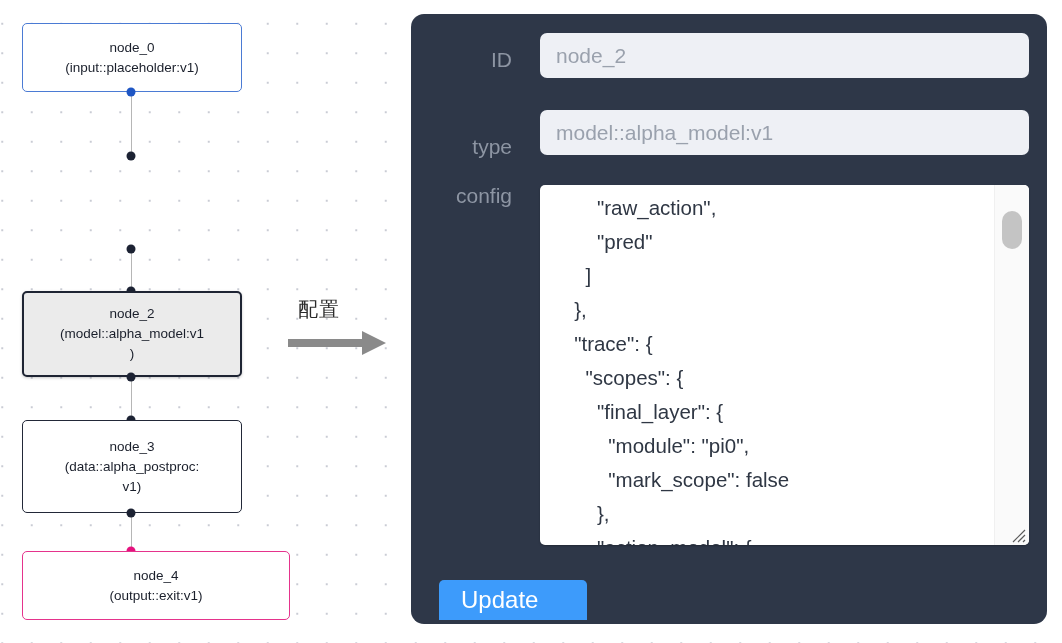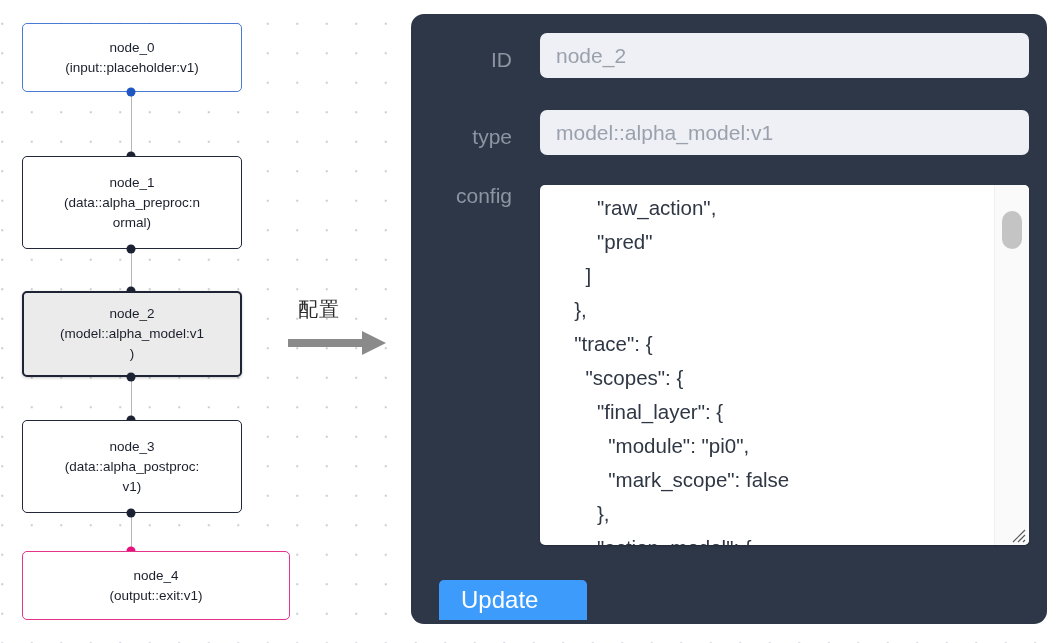--- a/index.html
+++ b/index.html
@@ -122,21 +122,21 @@
     font-family: "Liberation Sans", sans-serif;
     padding: 0 16px;
     outline: none;
   }
 
   #row-id { left: 0; top: 19px; width: 636px; }
   #row-id .field-label { width: 101px; margin-top: 16px; }
   #row-id .text-input { margin-left: 28px; width: 489px; height: 45px; }
 
   #row-type { left: 0; top: 96px; width: 636px; }
-  #row-type .field-label { width: 101px; margin-top: 16px; }
+  #row-type .field-label { width: 101px; margin-top: 26px; }
   #row-type .text-input { margin-left: 28px; width: 489px; height: 45px; }
 
   #row-config { left: 0; top: 171px; width: 636px; }
   #row-config .field-label { width: 101px; }
 
   #config-textarea-wrap {
     position: relative;
     margin-left: 28px;
     width: 489px;
     height: 360px;
@@ -210,25 +210,20 @@
     <div class="edge" style="left:130.5px; top:377px; height:43px;"></div>
     <div class="edge" style="left:130.5px; top:513px; height:38px;"></div>
 
     <div class="node is-input" style="left:22px; top:23px; width:220px; height:69px;">
       <span class="node-text">node_0
 (input::placeholder:v1)</span>
     </div>
     <div class="port port-blue" style="left:131px; top:92px;"></div>
 
     <div class="port" style="left:131px; top:156px;"></div>
-    <div class="node" style="left:22px; top:156px; width:220px; height:93px;">
-      <span class="node-text">node_1
-(data::alpha_preproc:n
-ormal)</span>
-    </div>
     <div class="port" style="left:131px; top:249px;"></div>
 
     <div class="port" style="left:131px; top:291px;"></div>
     <div class="node is-selected" style="left:22px; top:291px; width:220px; height:86px;">
       <span class="node-text">node_2
 (model::alpha_model:v1
 )</span>
     </div>
     <div class="port" style="left:131px; top:377px;"></div>
 

